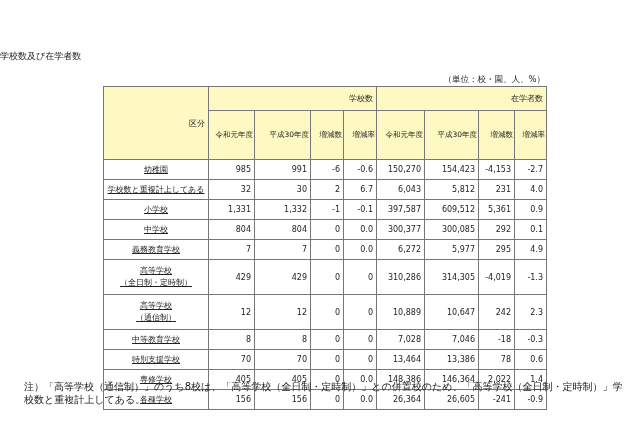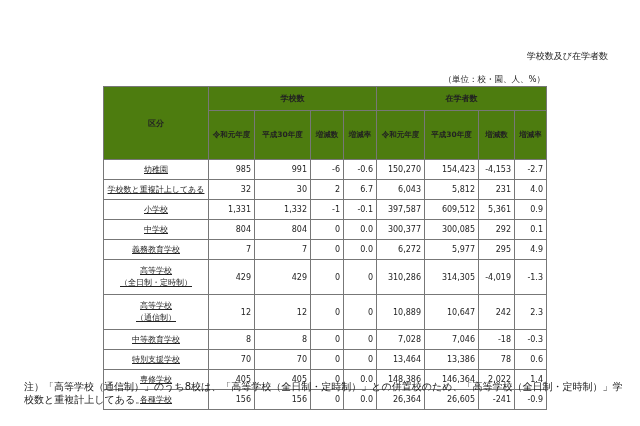--- a/index.html
+++ b/index.html
@@ -1,22 +1,22 @@
 <!DOCTYPE html>
 <html><head>
 <meta charset="utf-8">
 <style>
   html, body { margin:0; padding:0; background:#ffffff; }
   body { width:640px; height:426px; position:relative; overflow:hidden;
          font-family:"DejaVu Sans","Liberation Sans",sans-serif; color:#222; }
-  .title { position:absolute; top:50px; left:0; width:608px; text-align:right; font-size:9px; }
+  .title { position:absolute; top:50px; left:0; width:608px; text-align:left; font-size:9px; }
   .unit { position:absolute; top:74px; right:95px; font-size:8.5px;margin-left:36px; }
   table { position:absolute; left:103px; top:86px; border-collapse:collapse; table-layout:fixed; font-size:8px; }
   td, th { border:1px solid #777; padding:0 3px; overflow:hidden; white-space:nowrap; }
-  th { background:#4d7c0f; font-weight:bold; text-align:center; }
+  th { background:#fef9c3; font-weight:normal; text-align:right; }
   td { text-align:right; }
   td.label { text-align:center; }
   tr.h1 th { height:23px; }
   tr.h2 th { height:16px; font-size:7.5px; padding:16px 1px; }
   tr.r td { height:19px; }
   tr.r.tall td { height:34px; }
   td.label .sub { display:block; line-height:12px;text-decoration:underline; }
   .note { position:absolute; top:380px; left:24px; width:600px; font-size:10px; line-height:13px; }
 </style>
 </head>

